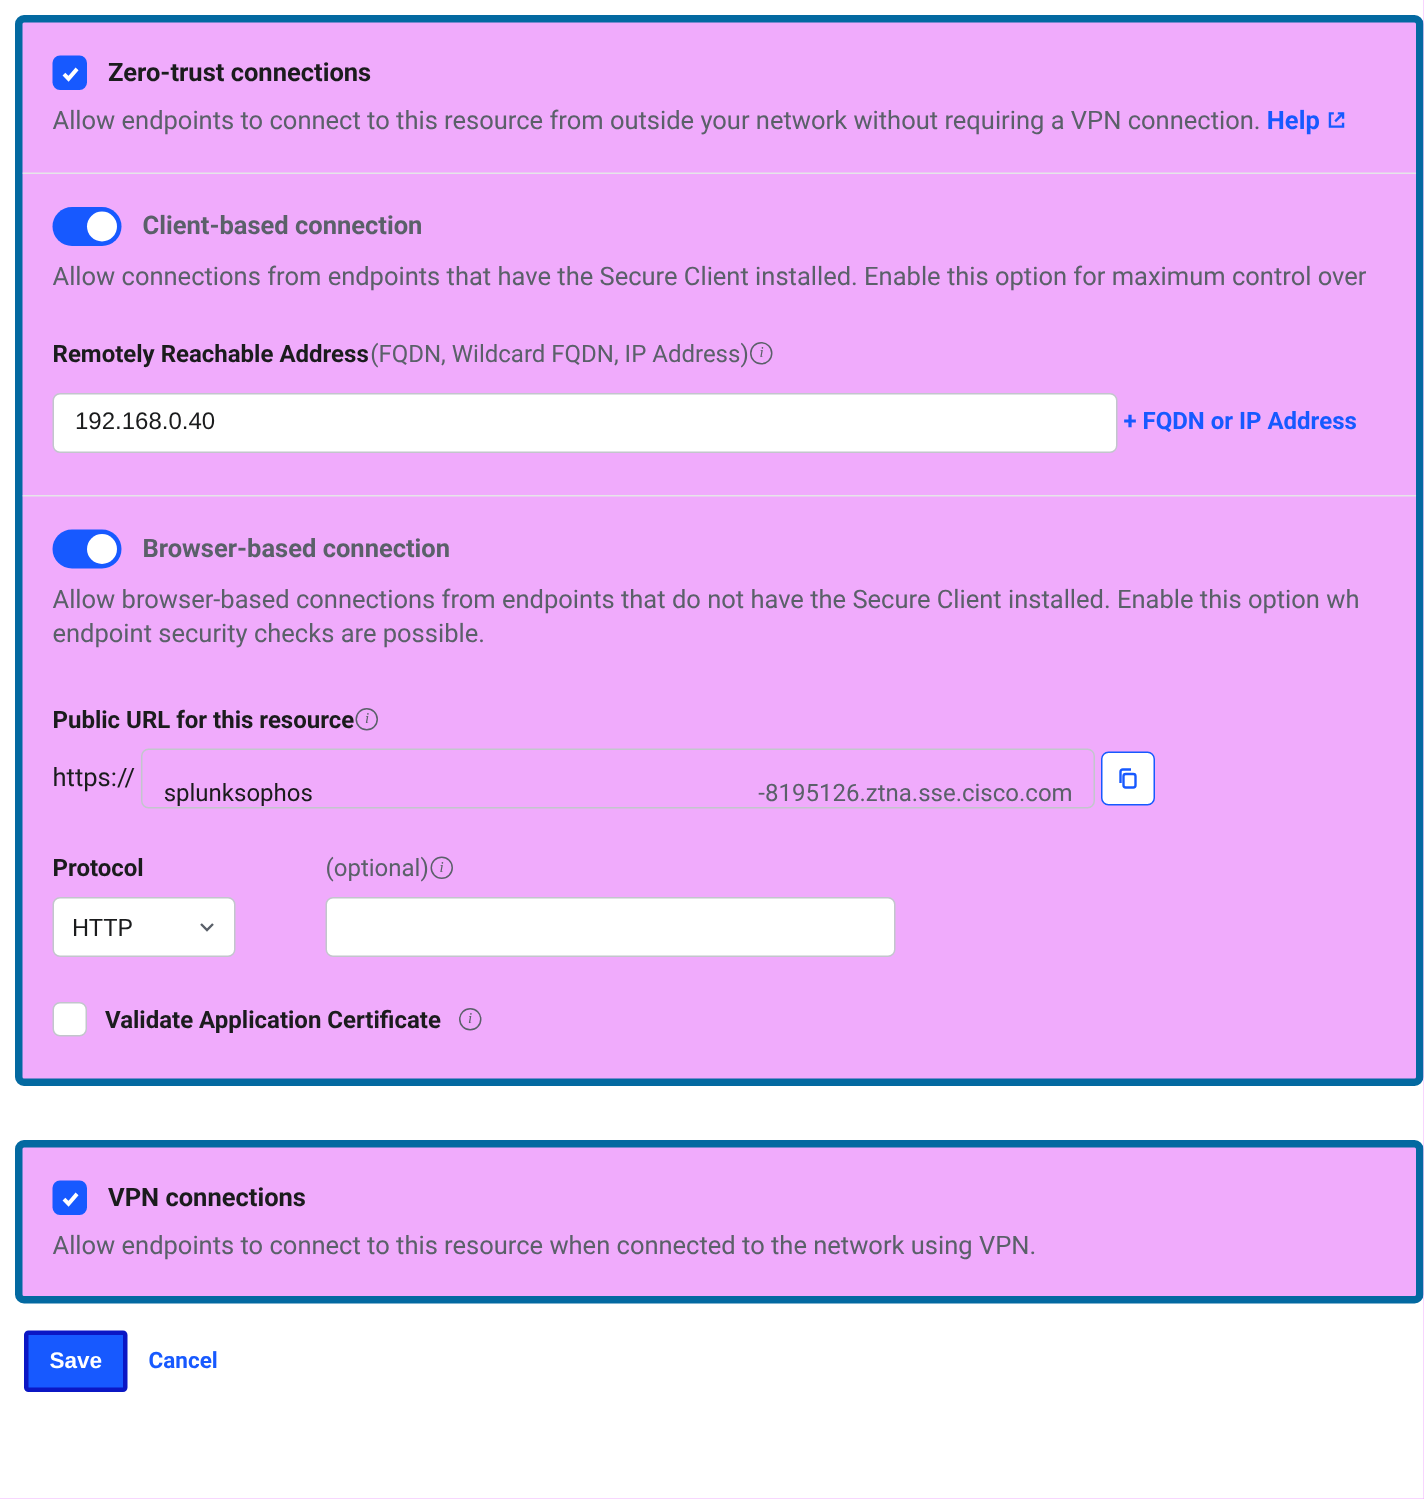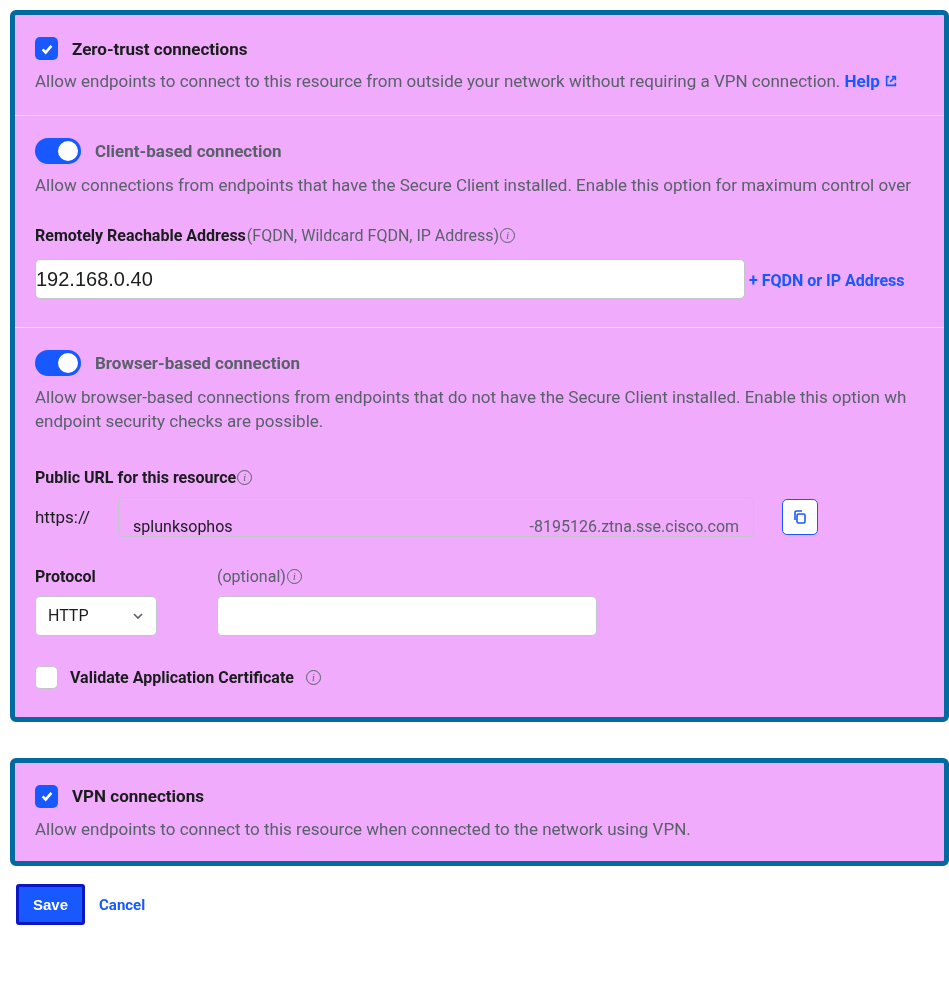--- a/index.html
+++ b/index.html
@@ -53,28 +53,28 @@
   .fld-strong { font-weight: 700; color: #1b1c1d; font-size: 16px; }
   .fld-hint { color: #5a6069; font-size: 16px; }
   .info-icon {
     width: 15px; height: 15px; border: 1.2px solid #5a6069; border-radius: 50%;
     display: inline-flex; align-items: center; justify-content: center;
     font-size: 10px; font-family: Georgia, serif; font-style: italic; color: #5a6069;
     cursor: default; flex-shrink: 0;
   }
   .text-input {
     width: 710px; max-width: 100%; height: 40px; border: 1px solid #c2c6cc;
-    border-radius: 5px; padding: 0 0; font-size: 20px; color: #1b1c1d;
+    border-radius: 5px; padding: 0 14px; font-size: 16px; color: #1b1c1d;
     outline: none;
   }
   .add-link {
     color: #1759ff; font-weight: 700; font-size: 16px; margin-top: 16px;
     display: inline-block; cursor: pointer;
   }
-  .url-row { display: flex; align-items: center; gap: 28px; margin-top: 8px; }
+  .url-row { display: flex; align-items: center; gap: 4px; margin-top: 8px; }
   .url-prefix { color: #1b1c1d; font-size: 17px; }
   .url-box {
     display: flex; align-items: flex-end; height: 40px; border: 1px solid #c2c6cc;
     border-radius: 5px; padding: 0 14px; width: 636px; justify-content: space-between;
   }
   .url-sub { color: #1b1c1d; font-size: 16px; }
   .url-suffix { color: #5a6069; font-size: 16px; }
   .copy-btn {
     width: 36px; height: 36px; border: 1.5px solid #1759ff; border-radius: 5px;
     display: flex; align-items: center; justify-content: center; cursor: pointer;

